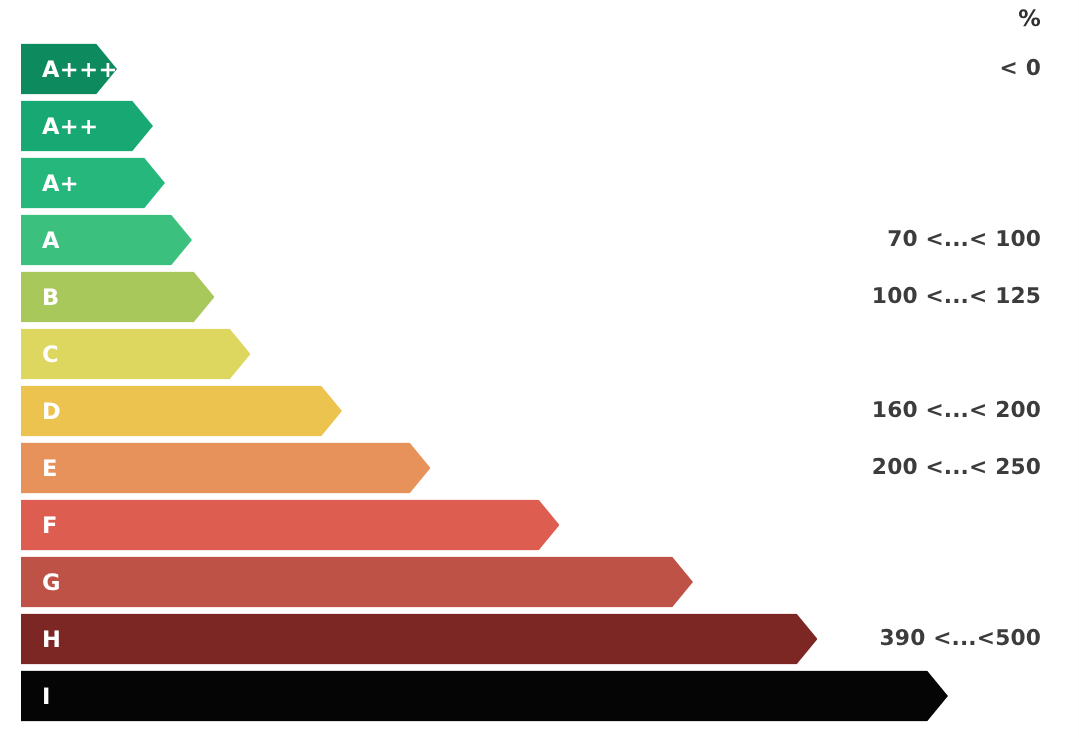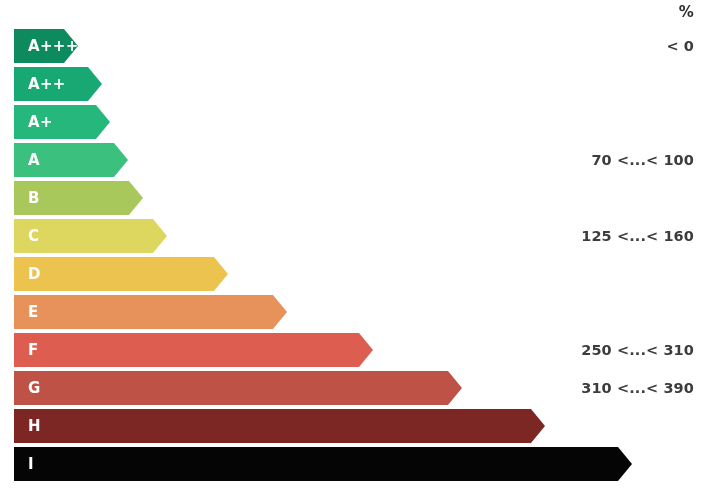--- a/index.html
+++ b/index.html
@@ -129,65 +129,66 @@
           </div>
         </div>
         <div class="range-label">70 &lt;...&lt; 100</div>
       </div>
       <div class="rating-row" style="top: 181px;">
         <div class="bar-wrap" style="width: 129px;">
           <div class="bar" style="background: rgb(169, 200, 92);">
             <span class="bar-label">B</span>
           </div>
         </div>
+        <div class="range-label">100 &lt;...&lt; 125</div>
       </div>
       <div class="rating-row" style="top: 219px;">
         <div class="bar-wrap" style="width: 153px;">
           <div class="bar" style="background: rgb(221, 215, 95);">
             <span class="bar-label">C</span>
           </div>
         </div>
-        <div class="range-label">125 &lt;...&lt; 160</div>
       </div>
       <div class="rating-row" style="top: 257px;">
         <div class="bar-wrap" style="width: 214px;">
           <div class="bar" style="background: rgb(237, 195, 80);">
             <span class="bar-label">D</span>
           </div>
         </div>
+        <div class="range-label">160 &lt;...&lt; 200</div>
       </div>
       <div class="rating-row" style="top: 295px;">
         <div class="bar-wrap" style="width: 273px;">
           <div class="bar" style="background: rgb(231, 146, 91);">
             <span class="bar-label">E</span>
           </div>
         </div>
+        <div class="range-label">200 &lt;...&lt; 250</div>
       </div>
       <div class="rating-row" style="top: 333px;">
         <div class="bar-wrap" style="width: 359px;">
           <div class="bar" style="background: rgb(222, 93, 81);">
             <span class="bar-label">F</span>
           </div>
         </div>
-        <div class="range-label">250 &lt;...&lt; 310</div>
       </div>
       <div class="rating-row" style="top: 371px;">
         <div class="bar-wrap" style="width: 448px;">
           <div class="bar" style="background: rgb(191, 82, 71);">
             <span class="bar-label">G</span>
           </div>
         </div>
-        <div class="range-label">310 &lt;...&lt; 390</div>
       </div>
       <div class="rating-row" style="top: 409px;">
         <div class="bar-wrap" style="width: 531px;">
           <div class="bar" style="background: rgb(125, 39, 36);">
             <span class="bar-label">H</span>
           </div>
         </div>
+        <div class="range-label">390 &lt;...&lt;500</div>
       </div>
       <div class="rating-row" style="top: 447px;">
         <div class="bar-wrap" style="width: 618px;">
           <div class="bar" style="background: rgb(5, 5, 5);">
             <span class="bar-label">I</span>
           </div>
         </div>
       </div>
     </div>
 

